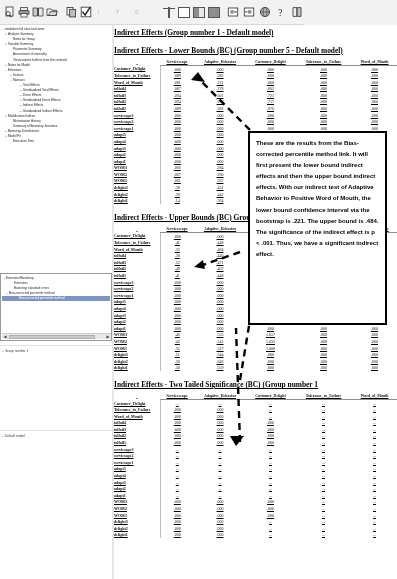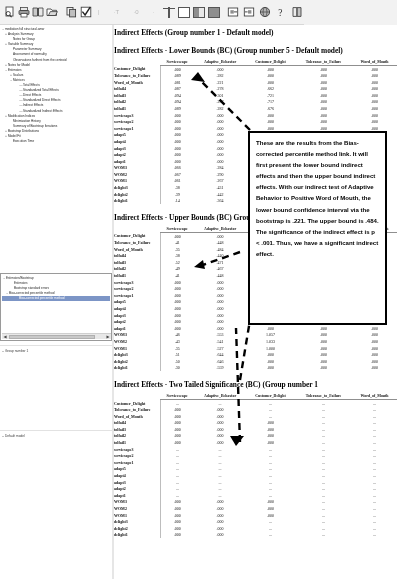--- a/index.html
+++ b/index.html
@@ -89,20 +89,21 @@
   .panel-item { font-size:3.2px; color:#3a3a3a; white-space:nowrap; }
 
   
   #vdiv { position:absolute; left:112px; top:25px; width:2px; height:554px; background:#e6e6e6; }
 
   
   #output {
     position:absolute; left:114px; top:25px; width:283px; height:554px;
     background:#ffffff; overflow:hidden;
     font-family: "Liberation Serif", serif;
+    text-decoration: underline;
   }
   h2.sect {
     margin:0; padding:0;
     font-size:7.4px; font-weight:bold; color:#000;
     font-family:"Liberation Serif", serif;
     white-space:nowrap;
   }
   .tbl { width:100%; border-collapse:collapse; margin-top:4px; }
   .tbl td, .tbl th {
     font-size:4.0px; font-family:"Liberation Serif", serif;

